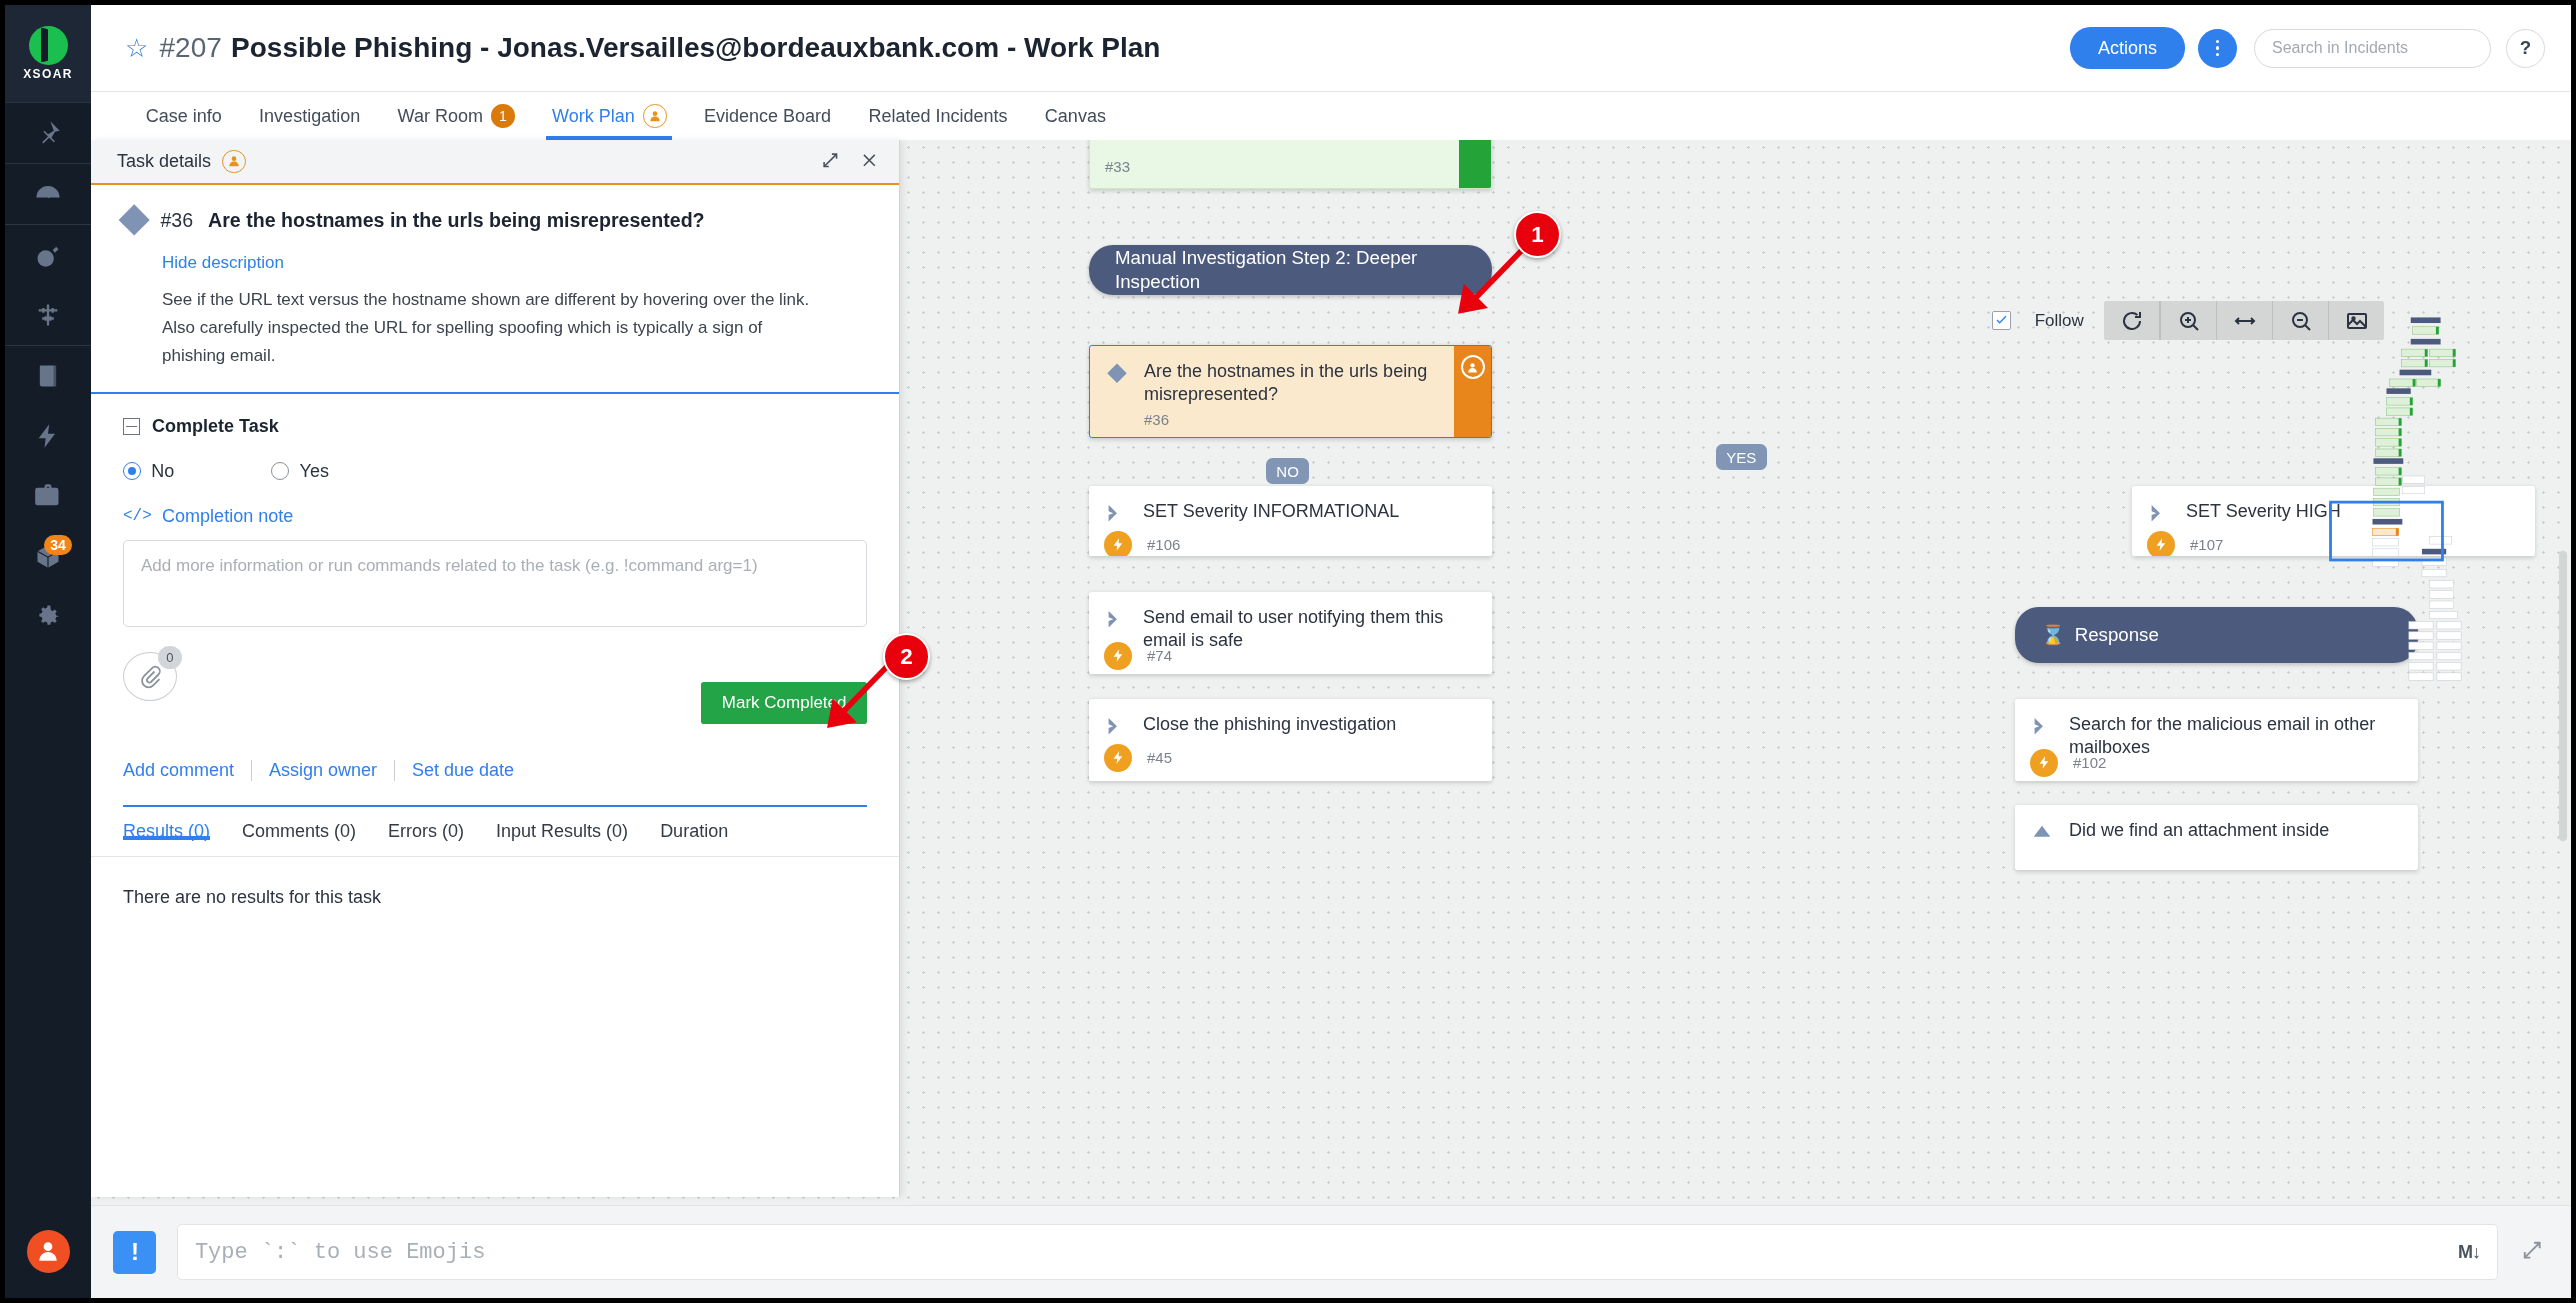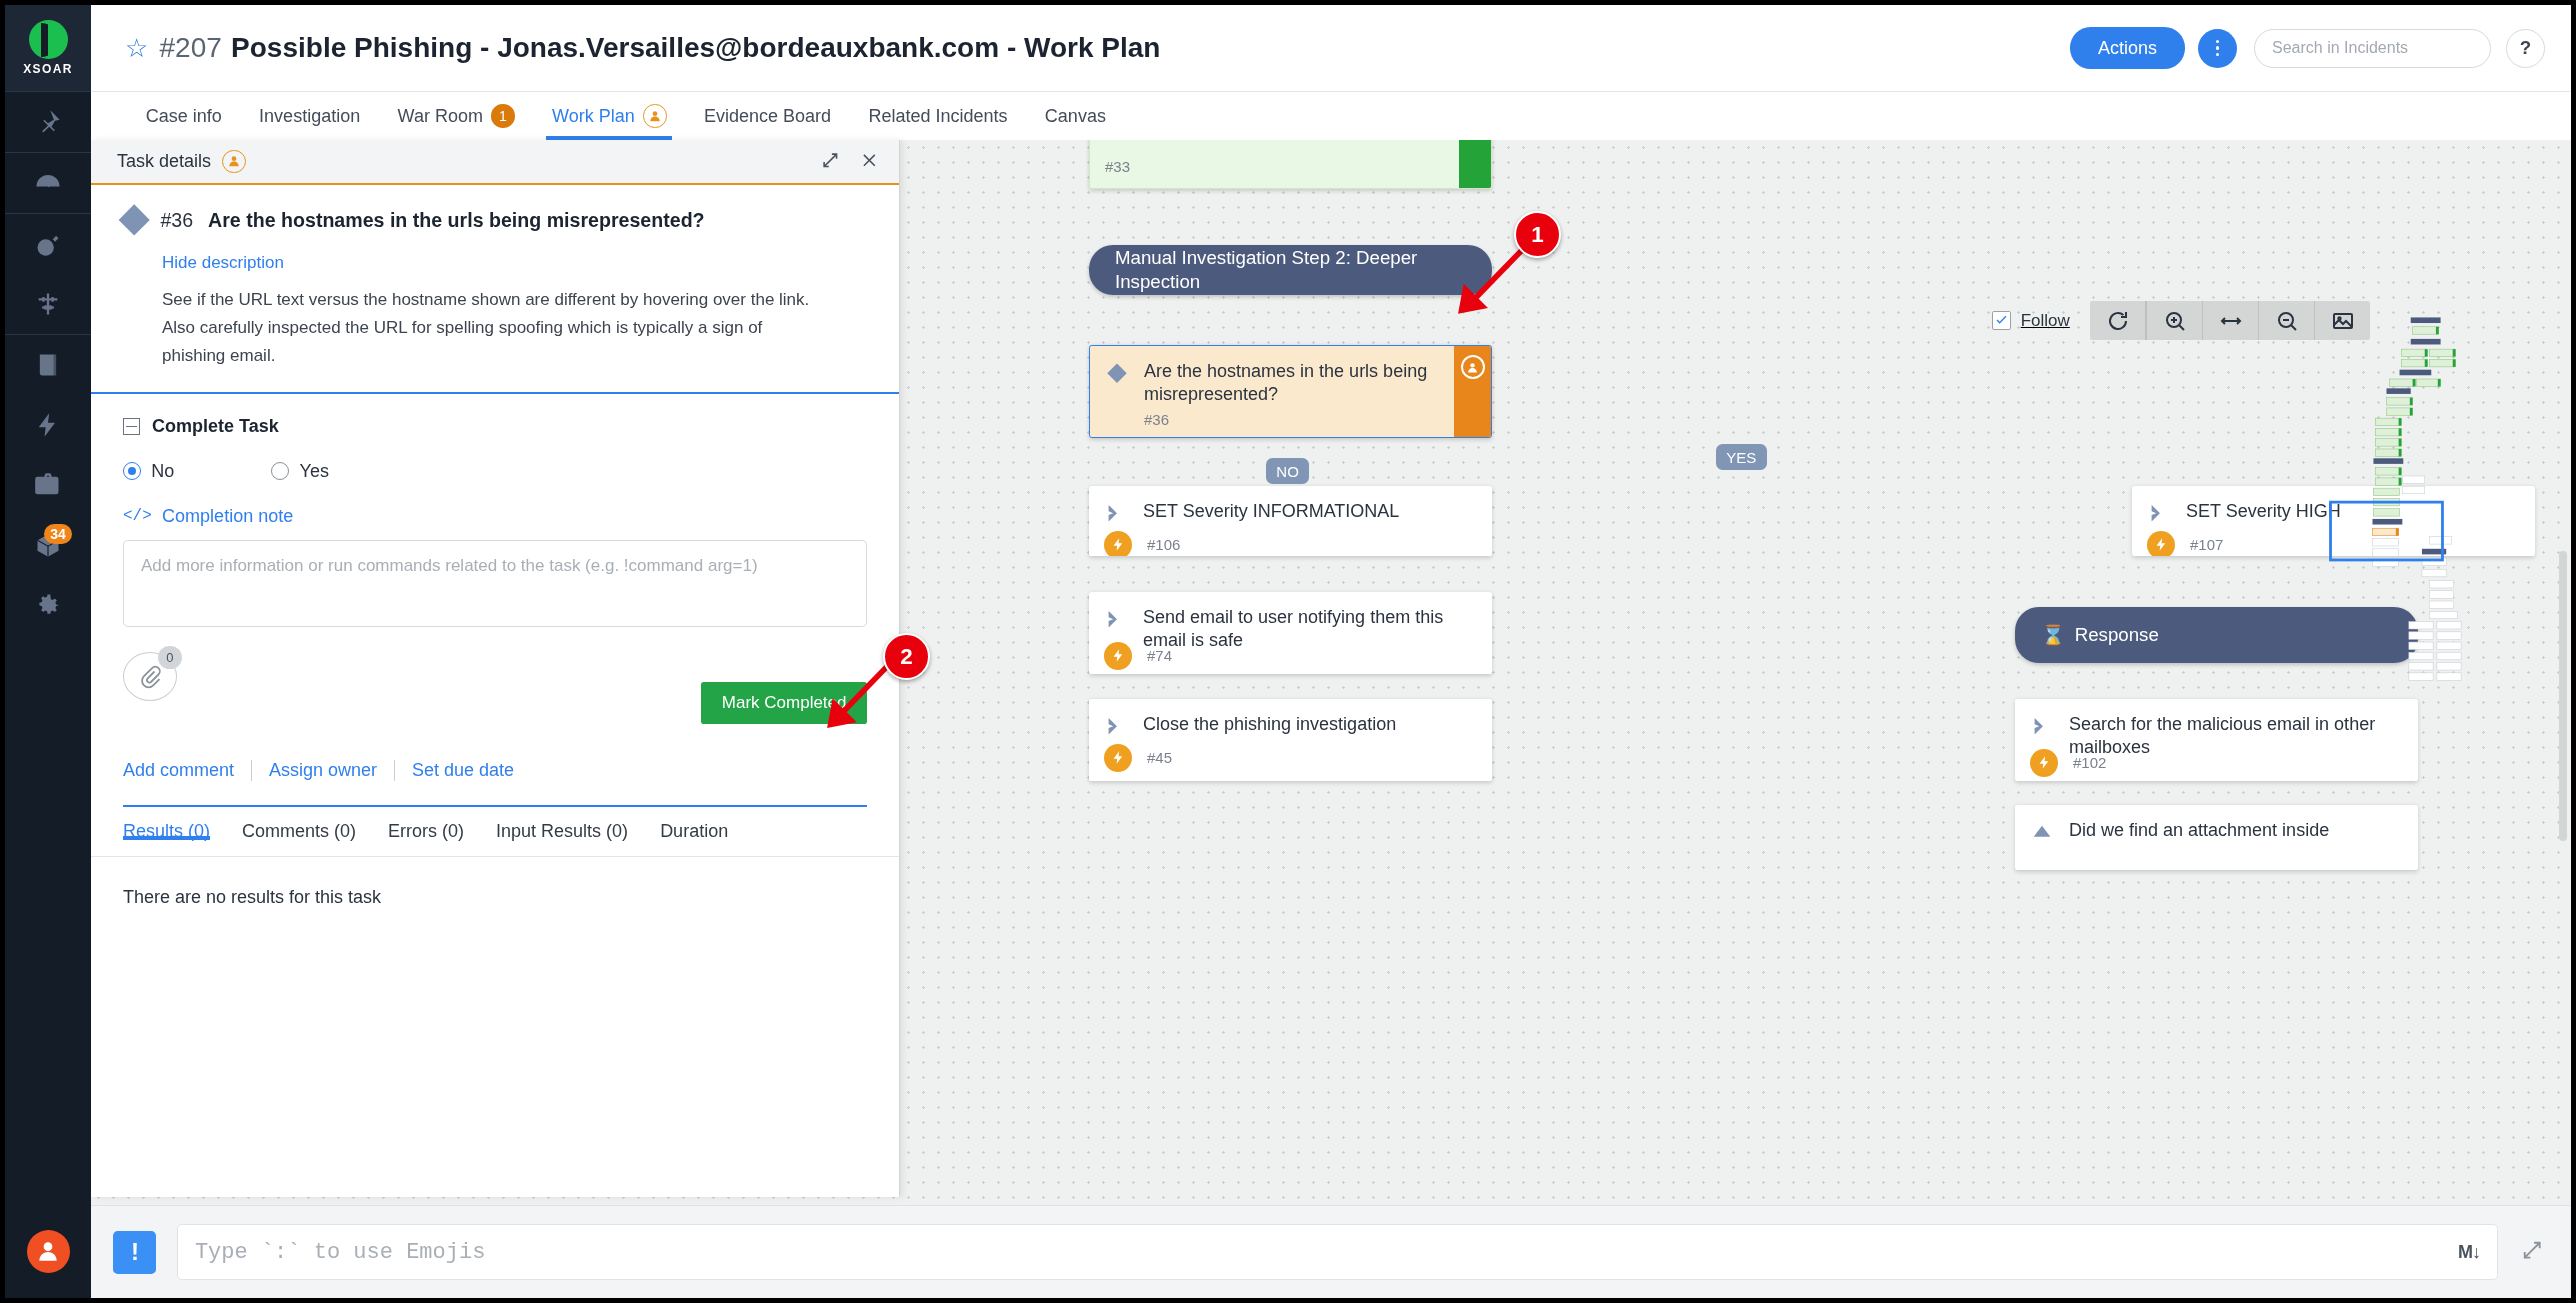--- a/index.html
+++ b/index.html
@@ -16,21 +16,21 @@
   }
 
   
   #rail {
     position: absolute; left: 0; top: 0; bottom: 0; width: 86px;
     background: #141c27;
     display: flex; flex-direction: column; align-items: center;
     z-index: 40;
   }
   .rail-logo {
-    width: 86px; height: 86px;
+    width: 86px; height: 97px;
     display: flex; flex-direction: column; align-items: center; justify-content: center;
     background: #1d2735;
   }
   .logo-mark { width: 39px; height: 39px; position: relative; }
   .logo-mark .c {
     position: absolute; inset: 0;
     border-radius: 50%;
     background: #1bbf4f;
   }
   .logo-mark .notch {
@@ -166,23 +166,22 @@
     background: #d2d6d5; border-radius: 4.7px;
   }
 
   
   .cv-toolbar {
     position: absolute; left: 1901px; top: 161px;
     display: flex; align-items: center; gap: 0;
     z-index: 12;
   }
   .follow-wrap {
-    display: flex; align-items: center; gap: 10px;
+    display: flex; align-items: center; gap: 24px;
     margin-right: 20.5px;
-    text-decoration: underline;
   }
   .cb {
     width: 18.7px; height: 18.7px;
     border: 0.9px solid #9aa1a8; border-radius: 1.9px;
     background: #fff;
     display: flex; align-items: center; justify-content: center;
   }
   .cb svg { width: 15px; height: 15px; fill: #2f80ed; }
   .follow-lbl { font-size: 17px; color: #2b3340; }
   .tb-group {

